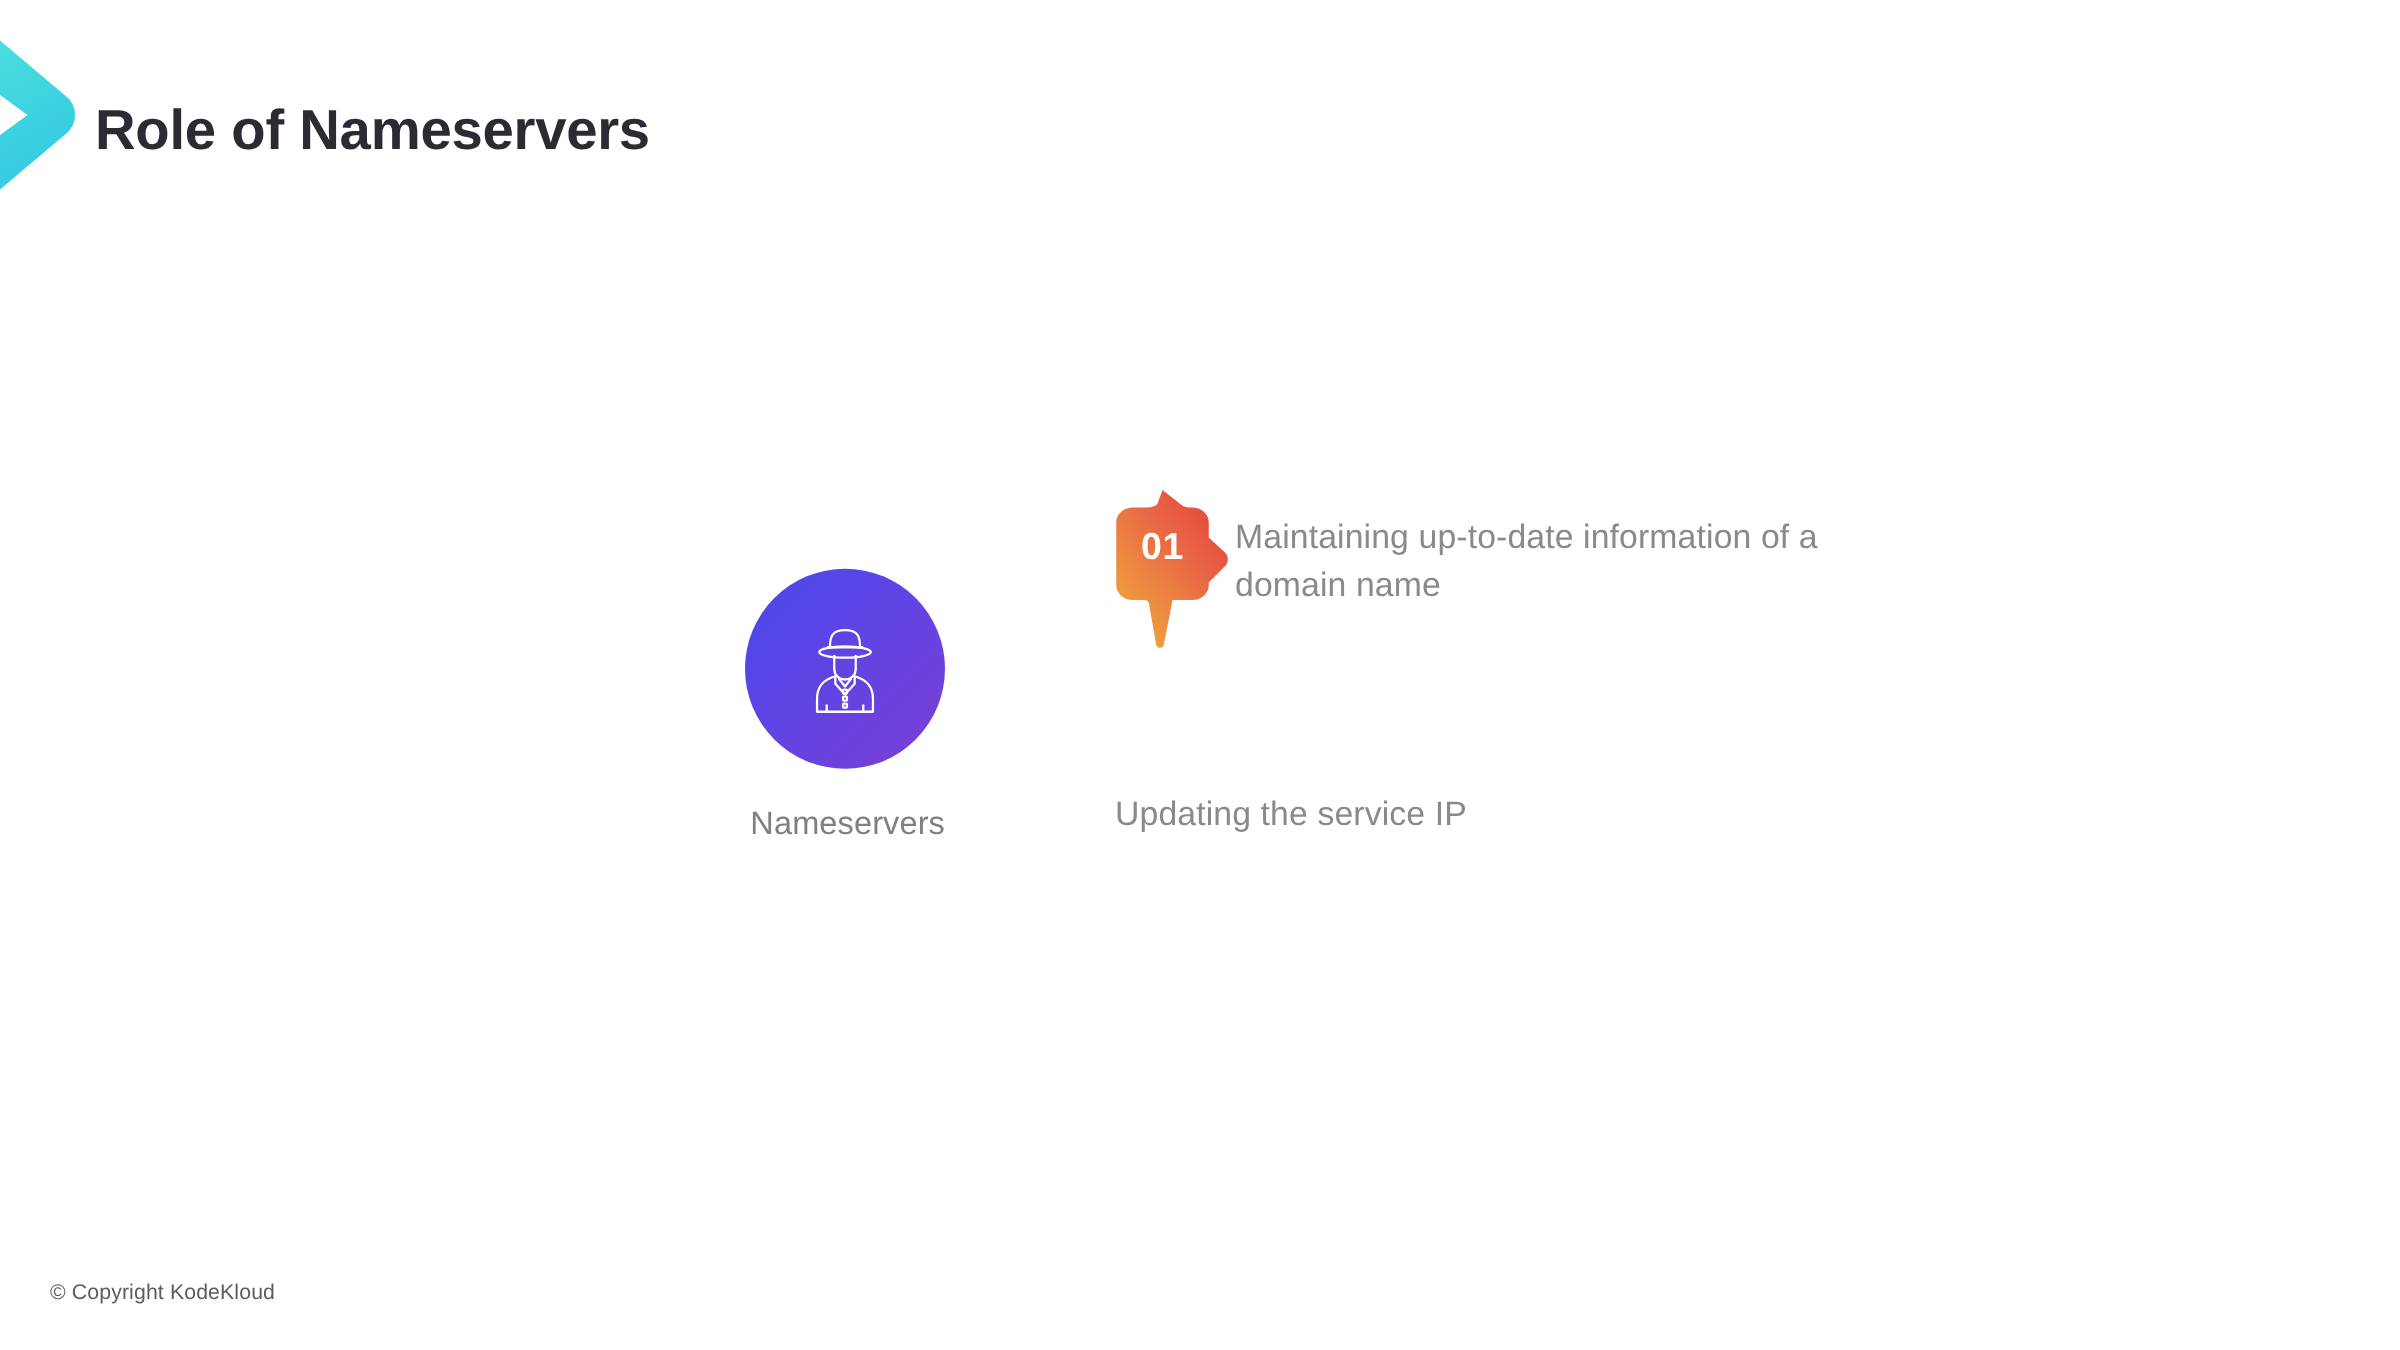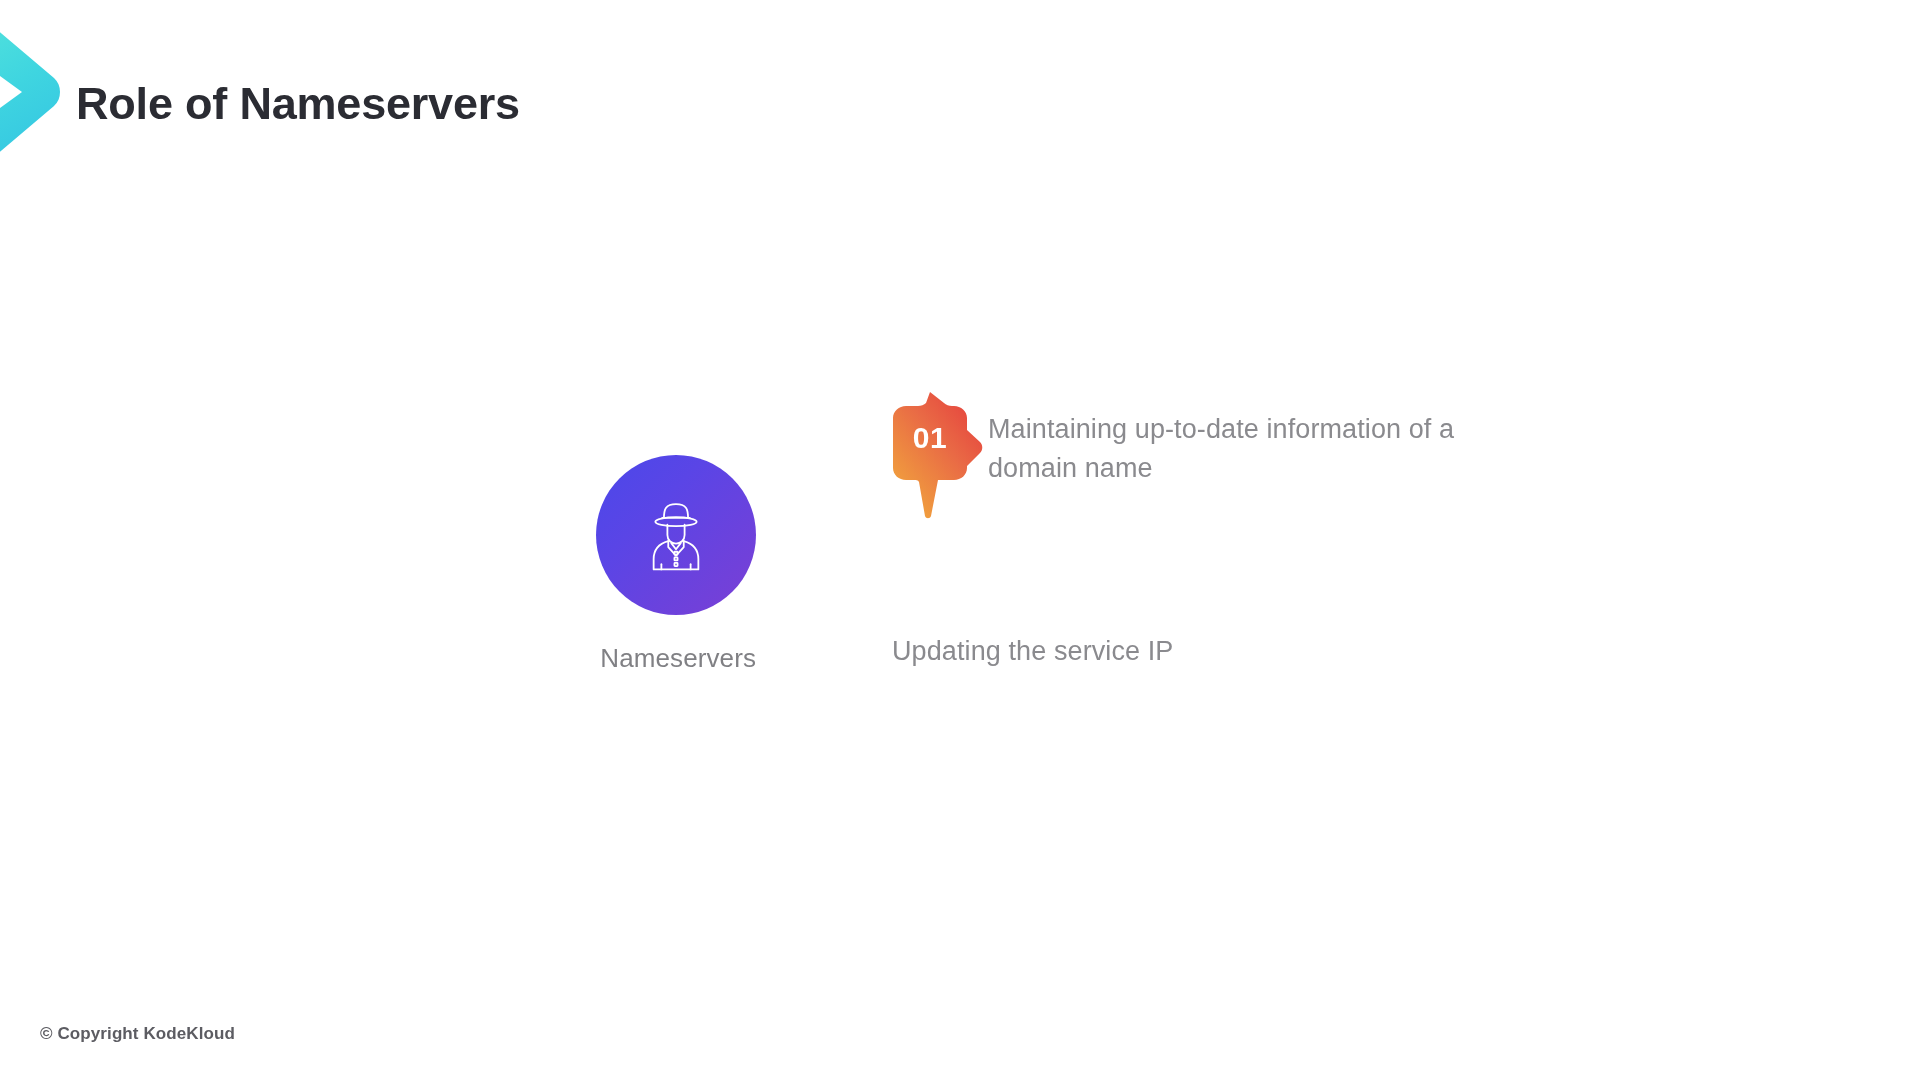--- a/index.html
+++ b/index.html
@@ -143,21 +143,20 @@
   .point-row.single .point-text { padding-top: 30px; }
 
   
   .footer-copyright {
     position: absolute;
     left: 40px;
     bottom: 36px;
     font-size: 17px;
     color: #5c5c62;
     letter-spacing: 0.1px;
-    font-weight: bold;
   }
 </style>
 </head>
 <body>
 
 <div class="slide">
 
   <div class="chevron-mark">
     <svg viewBox="0 0 92 156" width="92" height="156" xmlns="http://www.w3.org/2000/svg">
       <defs>

